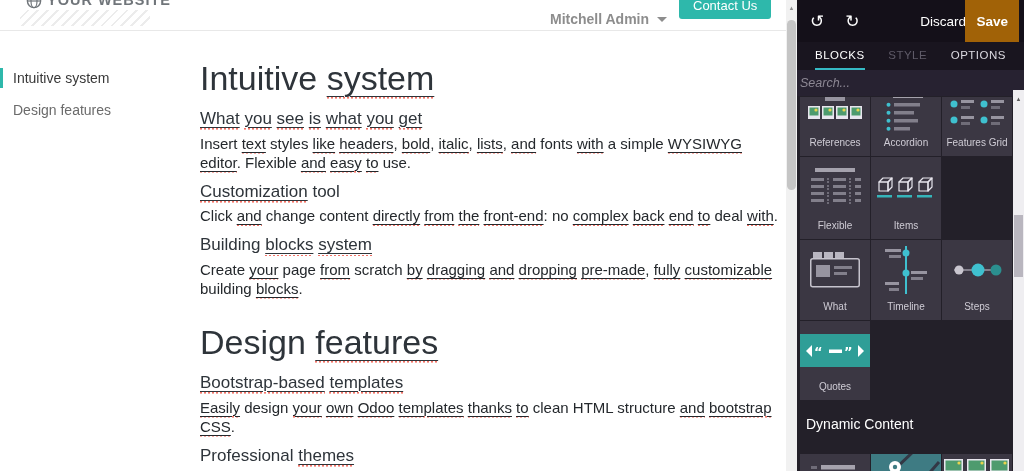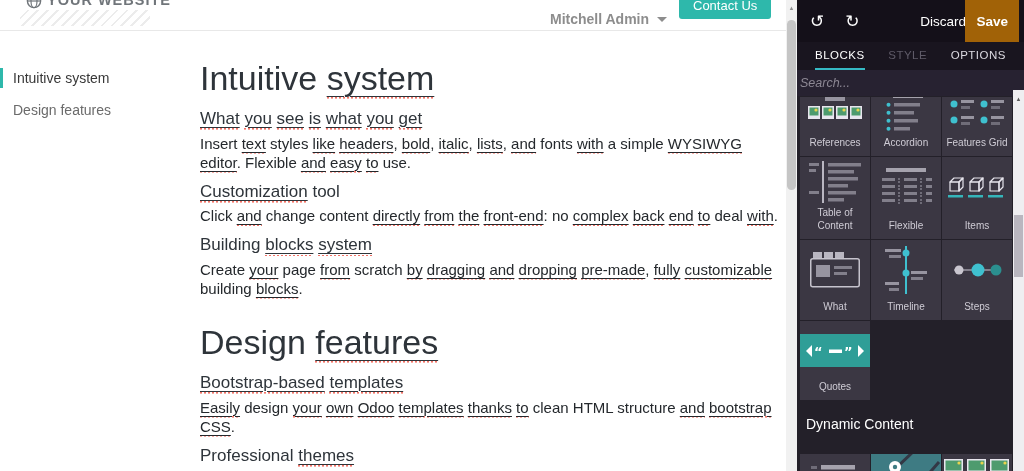--- a/index.html
+++ b/index.html
@@ -205,37 +205,20 @@
    <rect x="11" y="24" width="9" height="3" fill="#6f6c78"></rect>
                   <circle cx="34" cy="22" r="3.5" fill="#3fc0cf"></circle>
    <rect x="41" y="18" width="13" height="3" fill="#9794a0"></rect>
    <rect x="41" y="24" width="9" height="3" fill="#6f6c78"></rect>
                 </svg>
               </div>
               <div class="lbl">Features Grid</div>
             </div>
           </div>
           <div class="brow r2">
-            <div class="tile">
-              <div class="ic">
-                <svg width="52" height="42" viewBox="0 0 52 42">
-   <rect x="0" y="2" width="10" height="3" fill="#827f8b"></rect>
-                  <rect x="0" y="8" width="7" height="3" fill="#827f8b"></rect>
-   <rect x="13" y="0" width="2" height="42" fill="#b9b6c1"></rect>
-   <rect x="19" y="2" width="33" height="3.5" fill="#827f8b"></rect>
-                  <rect x="19" y="9" width="26" height="3.5" fill="#827f8b"></rect>
-   <rect x="19" y="16" width="30" height="3.5" fill="#827f8b"></rect>
-                  <rect x="19" y="23" width="20" height="3.5" fill="#827f8b"></rect>
-   <rect x="0" y="30" width="10" height="3" fill="#827f8b"></rect>
-                  <rect x="19" y="30" width="28" height="3.5" fill="#827f8b"></rect>
-   <rect x="19" y="37" width="16" height="3.5" fill="#827f8b"></rect>
-                </svg>
-              </div>
-              <div class="lbl">Table of Content</div>
-            </div>
             <div class="tile">
               <div class="ic">
                 <svg width="52" height="40" viewBox="0 0 52 40">
    <rect x="6" y="0" width="40" height="4" fill="#a5a2ad"></rect>
    <rect x="2" y="10" width="13" height="3" fill="#827f8b"></rect>
    <rect x="18" y="10" width="2" height="2" fill="#6f6c78"></rect>
                   <rect x="18" y="13" width="2" height="2" fill="#6f6c78"></rect>
    <rect x="24" y="10" width="13" height="3" fill="#827f8b"></rect>
    <rect x="40" y="10" width="2" height="2" fill="#6f6c78"></rect>
                   <rect x="40" y="13" width="2" height="2" fill="#6f6c78"></rect>

